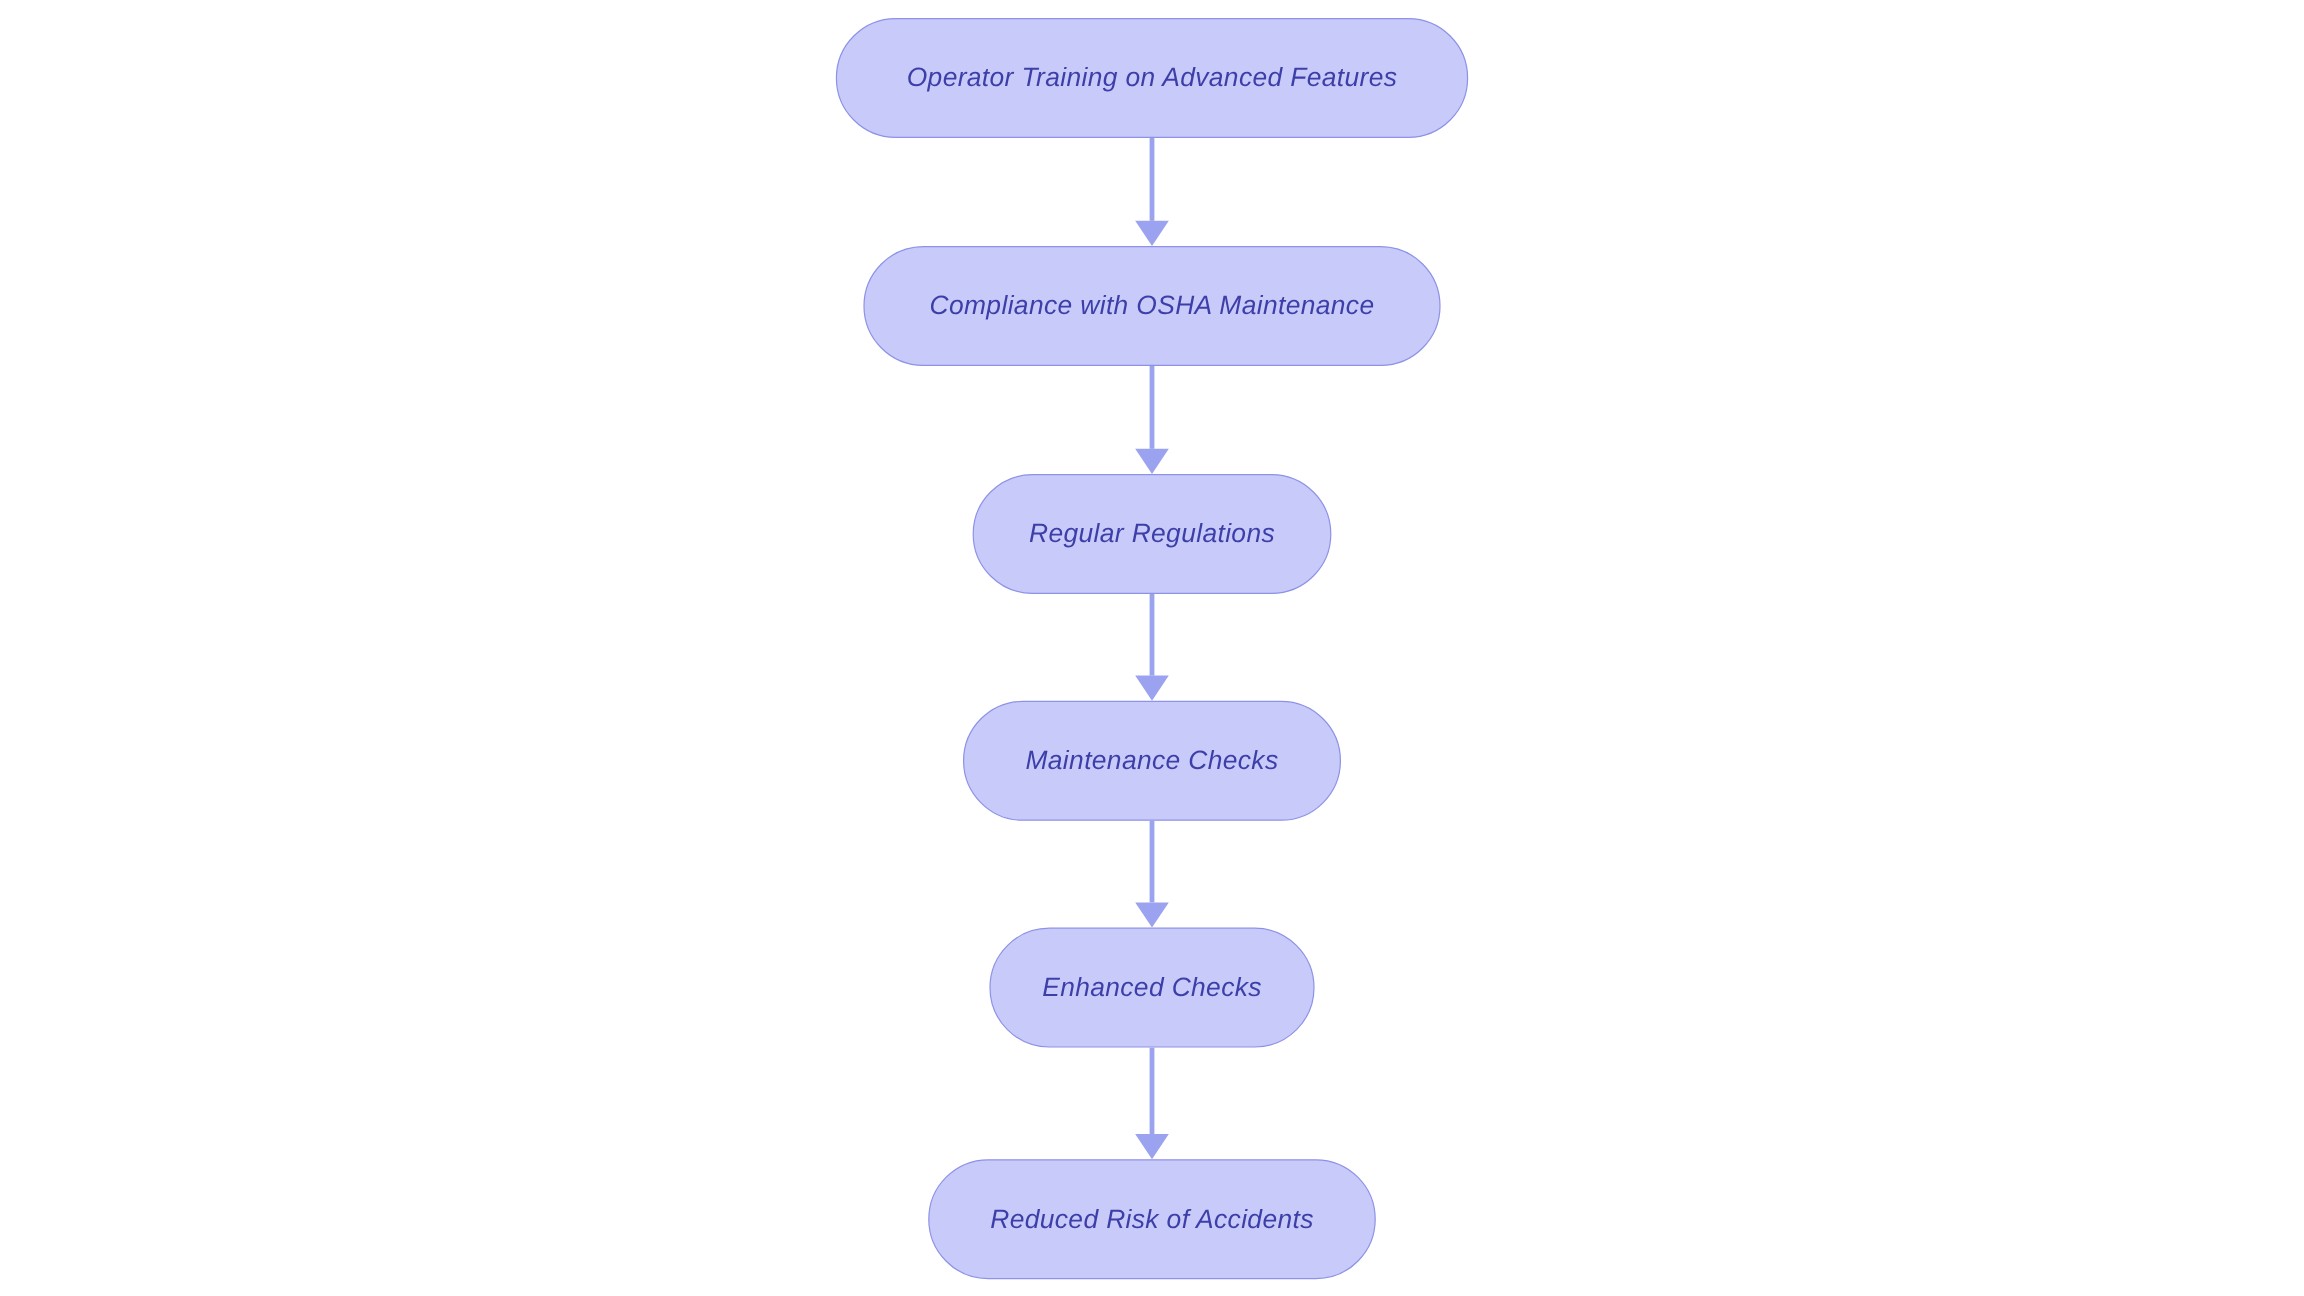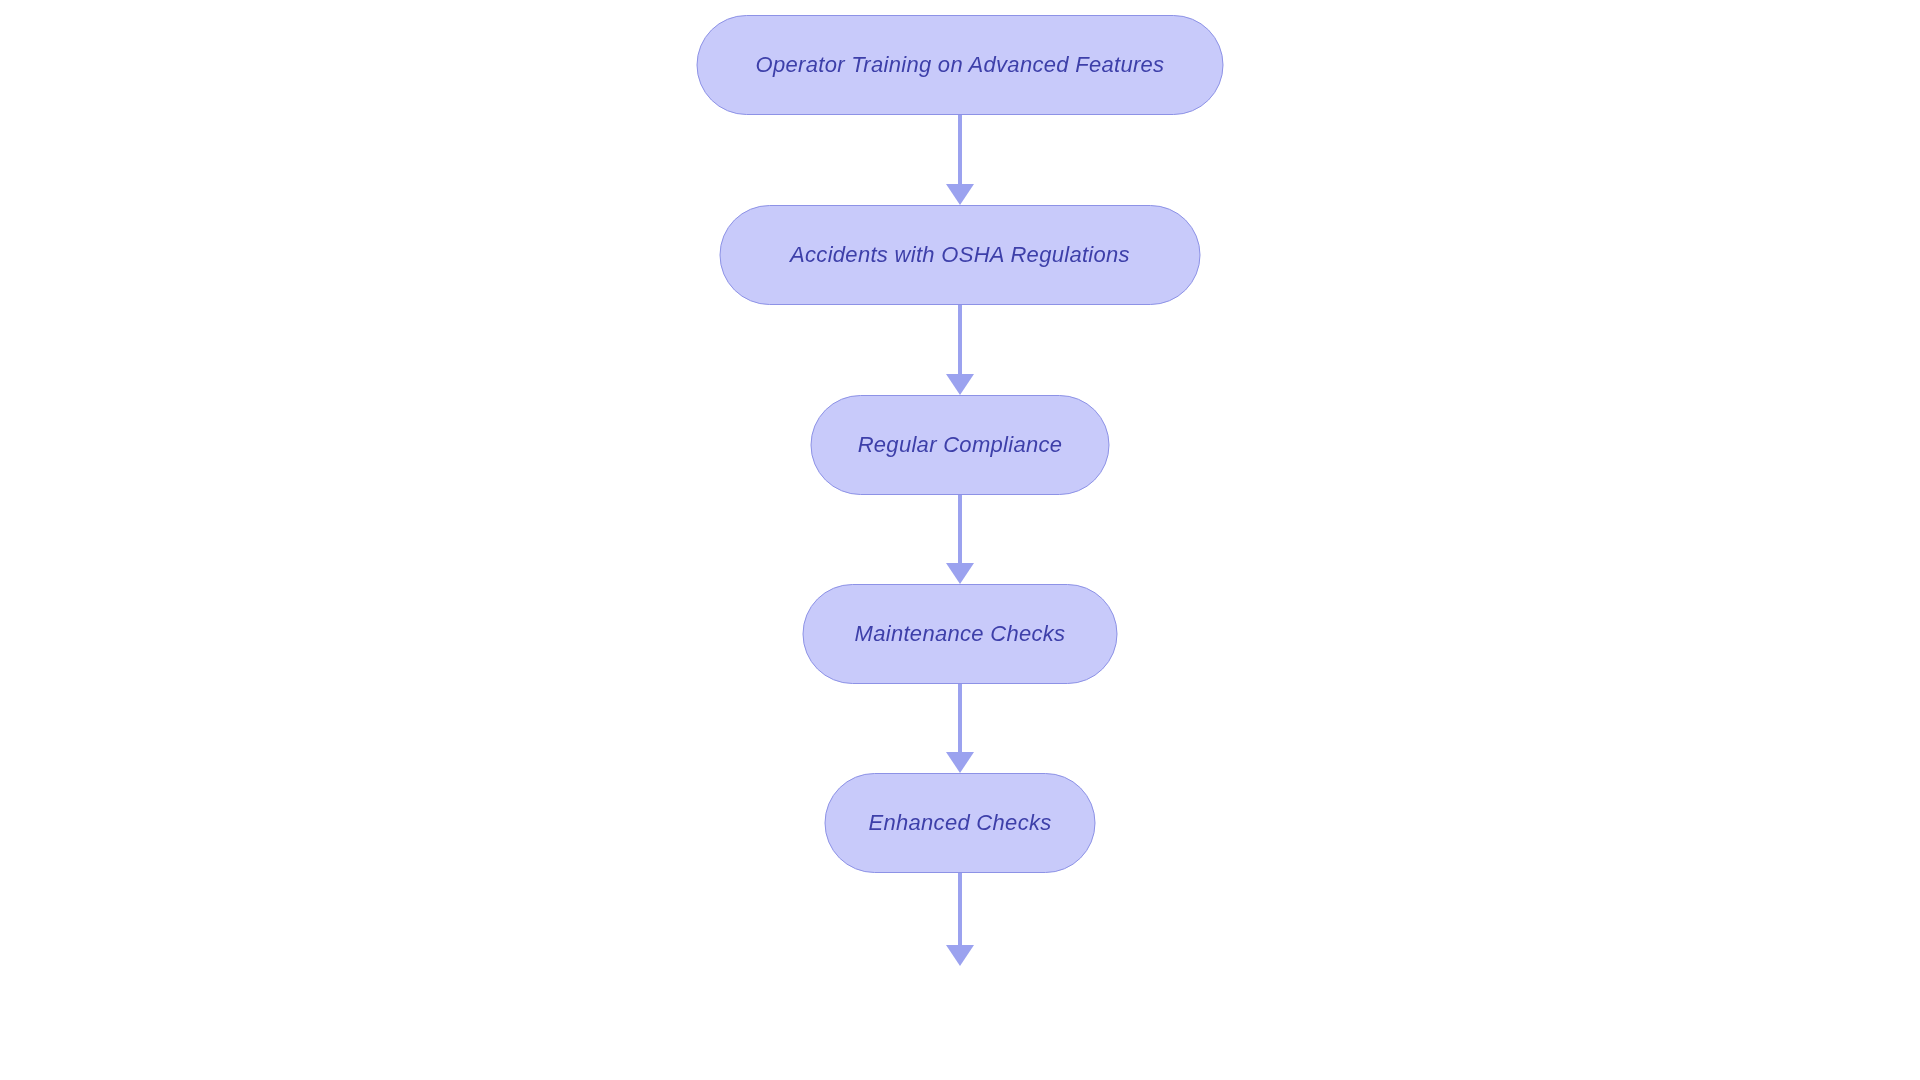--- a/index.html
+++ b/index.html
@@ -80,30 +80,30 @@
   <div class="node n1">
     <span class="node-label">Operator Training on Advanced Features</span>
   </div>
 
   <div class="arrow a1">
     <div class="arrow-line"></div>
     <div class="arrow-head"></div>
   </div>
 
   <div class="node n2">
-    <span class="node-label">Accidents with OSHA Regulations</span>
+    <span class="node-label">Compliance with OSHA Maintenance</span>
   </div>
 
   <div class="arrow a2">
     <div class="arrow-line"></div>
     <div class="arrow-head"></div>
   </div>
 
   <div class="node n3">
-    <span class="node-label">Regular Compliance</span>
+    <span class="node-label">Regular Regulations</span>
   </div>
 
   <div class="arrow a3">
     <div class="arrow-line"></div>
     <div class="arrow-head"></div>
   </div>
 
   <div class="node n4">
     <span class="node-label">Maintenance Checks</span>
   </div>
@@ -115,14 +115,17 @@
 
   <div class="node n5">
     <span class="node-label">Enhanced Checks</span>
   </div>
 
   <div class="arrow a5">
     <div class="arrow-line"></div>
     <div class="arrow-head"></div>
   </div>
 
+  <div class="node n6">
+    <span class="node-label">Reduced Risk of Accidents</span>
+  </div>
 
 </div>
 
 </body></html>

